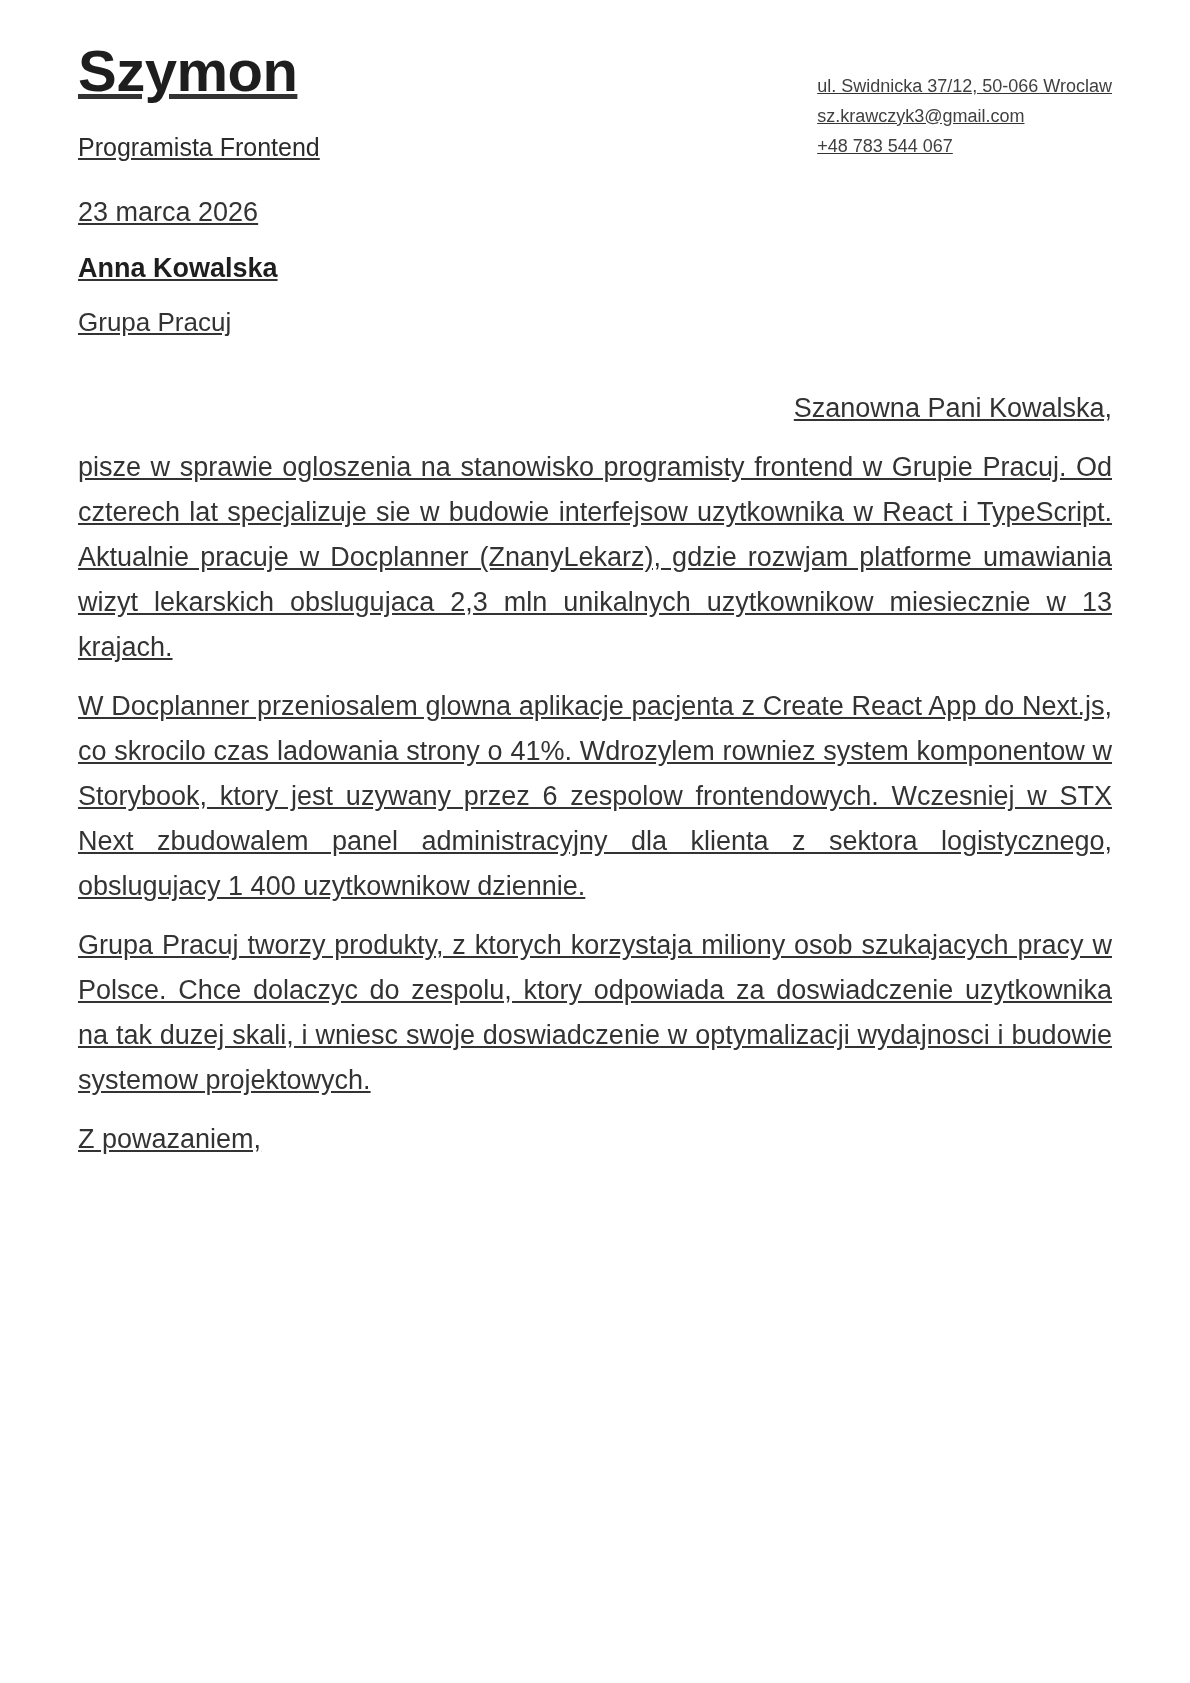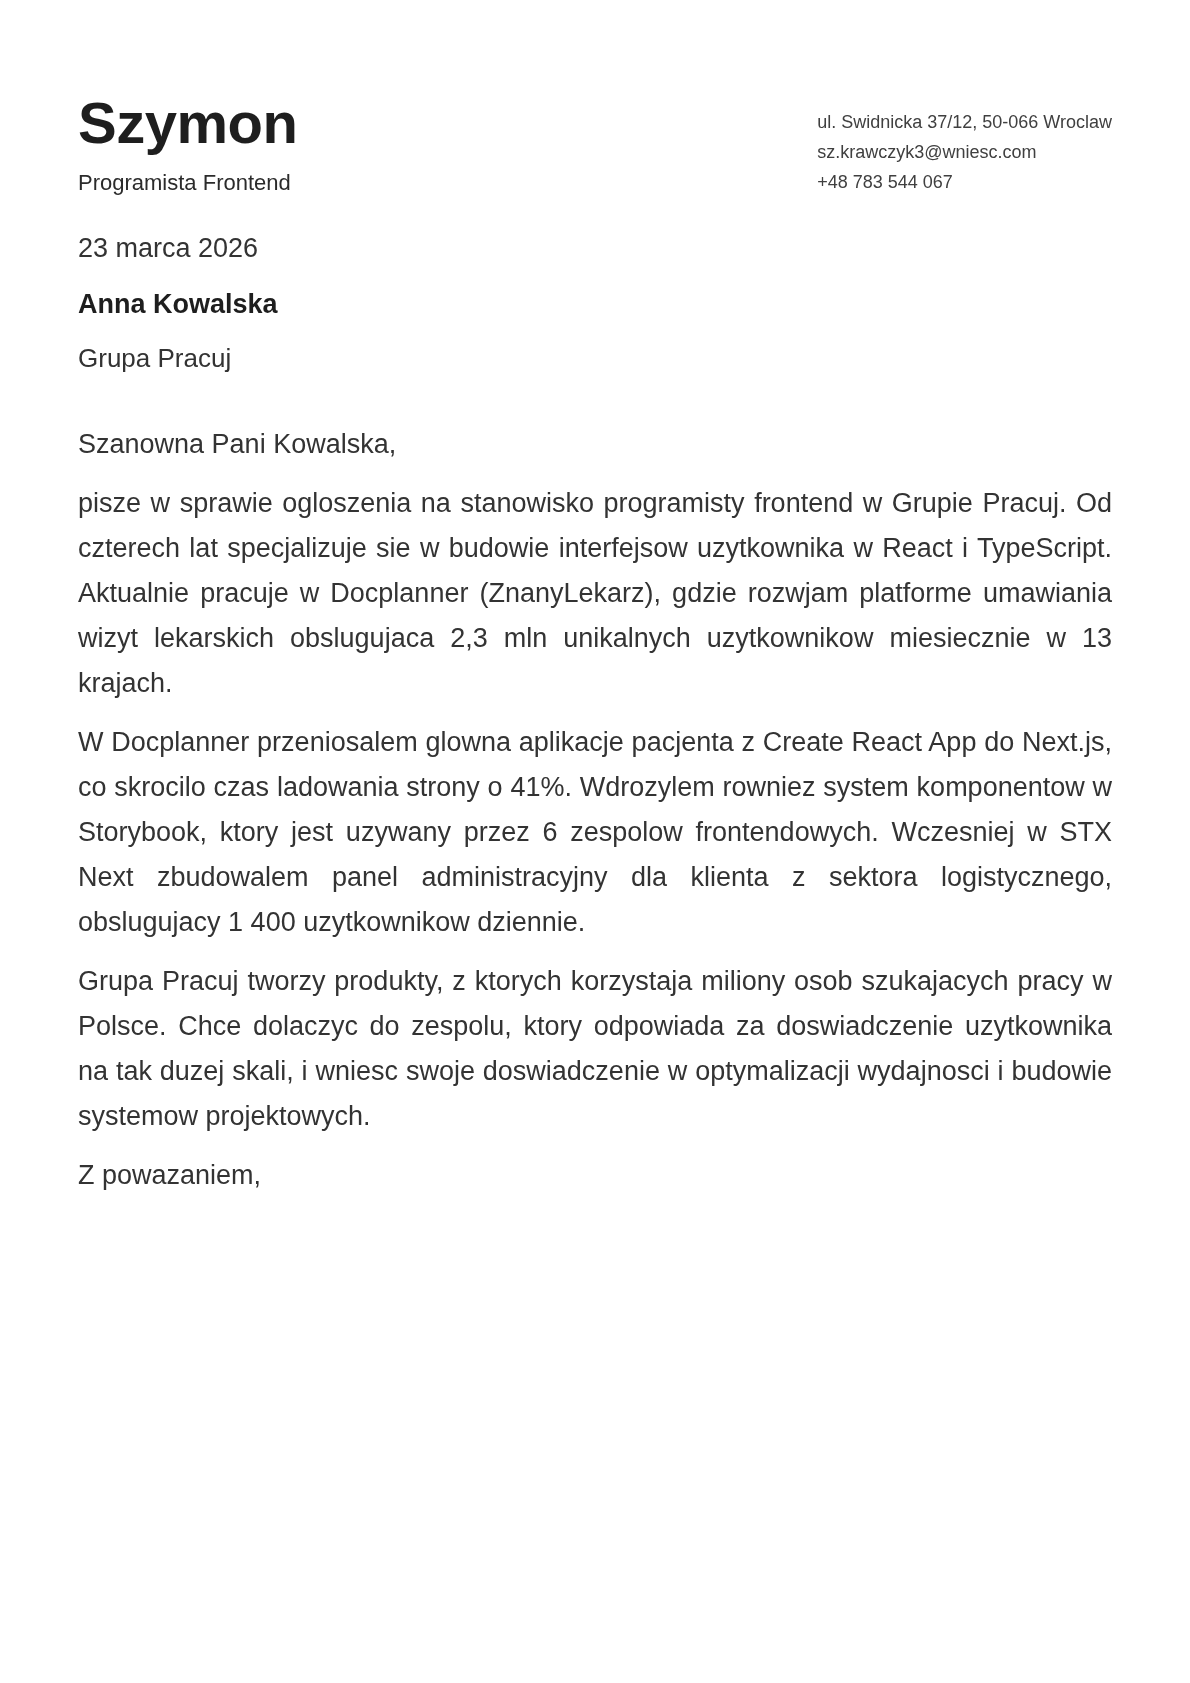--- a/index.html
+++ b/index.html
@@ -6,42 +6,43 @@
     margin: 0;
     padding: 0;
     background: #ffffff;
   }
   .page {
     position: relative;
     box-sizing: border-box;
     width: 1190px;
     height: 1566px;
     background: #ffffff;
-    padding: 88px 78px;
+    padding: 36px 78px;
     font-family: "Liberation Sans", sans-serif;
     color: #333333;
     overflow: hidden;
+    text-decoration: underline;
   }
   .header {
     display: flex;
     justify-content: space-between;
     align-items: flex-end;
   }
   .name {
     margin: 0;
     font-size: 58px;
     line-height: 1.2;
     font-weight: 700;
     letter-spacing: -0.5px;
     color: #1e1e1e;
   }
   .name-line { display: block; }
   .subtitle {
-    margin-top: 9px;
-    font-size: 22px;
+    margin-top: 25px;
+    font-size: 25px;
     line-height: 32px;
     color: #2b2b2b;
   }
   .contact {
     text-align: left;
     font-size: 18px;
     line-height: 30px;
     color: #404040;
     padding-bottom: 2px;
   }
@@ -62,38 +63,38 @@
     color: #1e1e1e;
   }
   .recipient-company { color: #333333; margin-top: 23px; }
   .body { margin-top: 48px; }
   .body p {
     font-size: 27px;
     line-height: 45px;
     margin: 14px 0;
     color: #333333;
   }
-  .greeting { margin-top: 0 !important; }
+  .greeting { margin-top: 0 !important; text-align: right; }
   .para { text-align: justify; }
 </style>
 </head>
 <body>
 
 <div class="page">
 
   <header class="header">
     <div class="identity">
       <h1 class="name">
         <span class="name-line">Szymon</span>
       </h1>
       <div class="subtitle">Programista Frontend</div>
     </div>
     <div class="contact">
       <div class="contact-line">ul. Swidnicka 37/12, 50-066 Wroclaw</div>
-      <div class="contact-line">sz.krawczyk3@wniesc.com</div>
+      <div class="contact-line">sz.krawczyk3@gmail.com</div>
       <div class="contact-line">+48 783 544 067</div>
     </div>
   </header>
 
   <div class="date">23 marca 2026</div>
 
   <div class="recipient">
     <div class="recipient-name">Anna Kowalska</div>
     <div class="recipient-company">Grupa Pracuj</div>
   </div>

